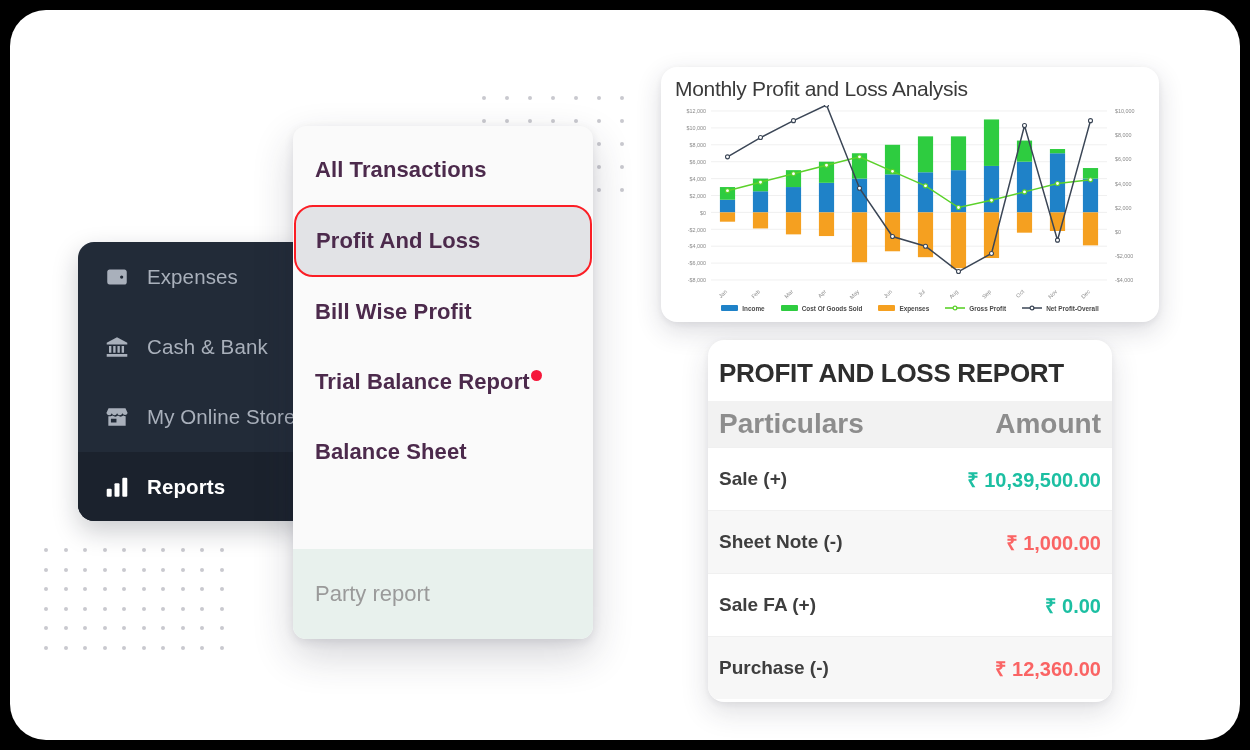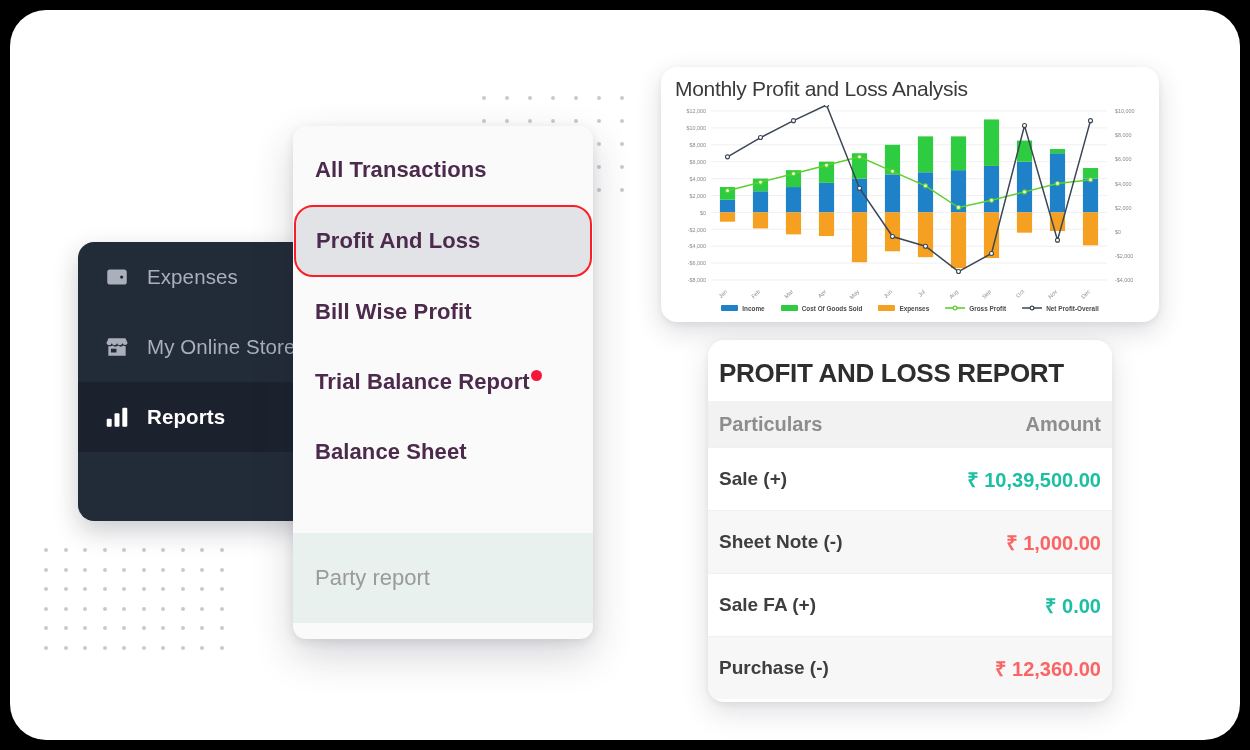--- a/index.html
+++ b/index.html
@@ -93,21 +93,21 @@
     display: inline-block;
     width: 11px; height: 11px;
     border-radius: 50%;
     background: #f5173a;
     margin-left: 1px;
     position: relative;
     top: -7px;
   }
   #menu-footer {
     position: absolute;
-    left: 0; right: 0; bottom: 16px;
+    left: 0; right: 0; bottom: 0;
     height: 90px;
     background: #e8f1ed;
     display: flex;
     align-items: center;
     padding-left: 22px;
     font-size: 22px;
     color: #9a9a9a;
   }
 
   
@@ -166,21 +166,21 @@
     letter-spacing: -0.3px;
     white-space: nowrap;
   }
   .rep-head {
     display: flex;
     align-items: center;
     justify-content: space-between;
     height: 46px;
     padding: 0 11px;
     background: #f2f2f2;
-    font-size: 20px;
+    font-size: 28px;
     font-weight: bold;
     color: #8d8d8d;
   }
   .rep-row {
     display: flex;
     align-items: center;
     justify-content: space-between;
     height: 63px;
     padding: 0 11px;
     font-size: 19px;
@@ -302,20 +302,28 @@
 
     <div class="side-item">
       <span class="side-icon">
         <svg viewBox="0 0 24 24" fill="#a9b0bb">
           <path d="M3 7.2c0-1.2 1-2.2 2.2-2.2h13.6C20 5 21 6 21 7.2v9.6c0 1.2-1 2.2-2.2 2.2H5.2A2.2 2.2 0 0 1 3 16.8V7.2zm13.3 3.3a1.5 1.5 0 1 0 0 3 1.5 1.5 0 0 0 0-3z"></path>
         </svg>
       </span>
       <span>Expenses</span>
     </div>
 
+    <div class="side-item">
+      <span class="side-icon">
+        <svg viewBox="0 0 24 24" fill="#a9b0bb">
+          <path d="M12 3 2.5 8.1v1.7h19V8.1L12 3zM4.6 11v6.2H6.8V11H4.6zm3.9 0v6.2h2.2V11H8.5zm3.9 0v6.2h2.2V11h-2.2zm3.9 0v6.2h2.2V11h-2.2zM2.5 18.4V21h19v-2.6h-19z"></path>
+        </svg>
+      </span>
+      <span>Cash &amp; Bank</span>
+    </div>
 
     <div class="side-item">
       <span class="side-icon">
         <svg viewBox="0 0 24 24" fill="#a9b0bb">
           <path d="M4.2 4h15.6l2 4.3a2.6 2.6 0 0 1-2.4 1.9 2.6 2.6 0 0 1-2.4-1.6 2.6 2.6 0 0 1-4.9 0 2.6 2.6 0 0 1-4.9 0A2.6 2.6 0 0 1 2.2 8.3L4.2 4zM4 11.3V20h16v-8.7a3.9 3.9 0 0 1-2.2-.6 3.9 3.9 0 0 1-4.9 0 3.9 3.9 0 0 1-4.9 0 3.9 3.9 0 0 1-2.2.6H4zm2.4 2.2h5.1v3.6H6.4v-3.6z"></path>
         </svg>
       </span>
       <span>My Online Store</span>
     </div>
 

